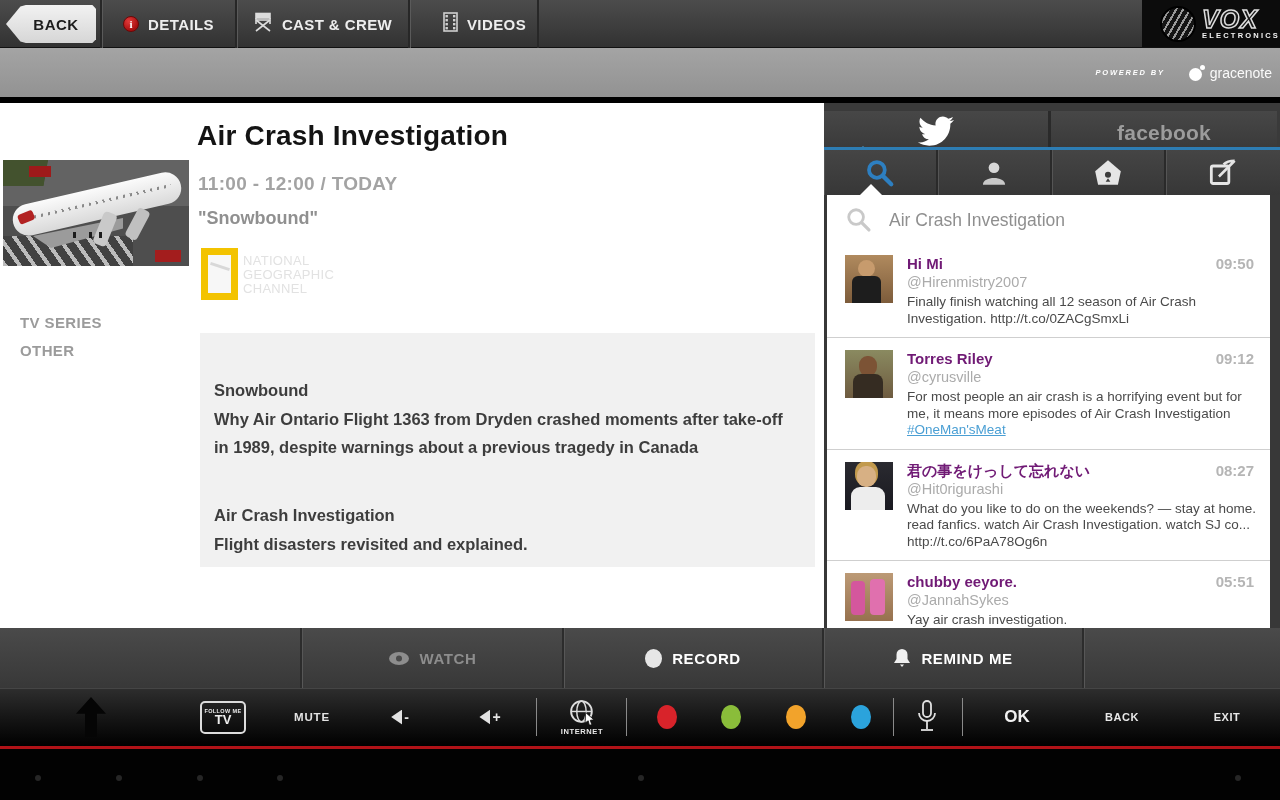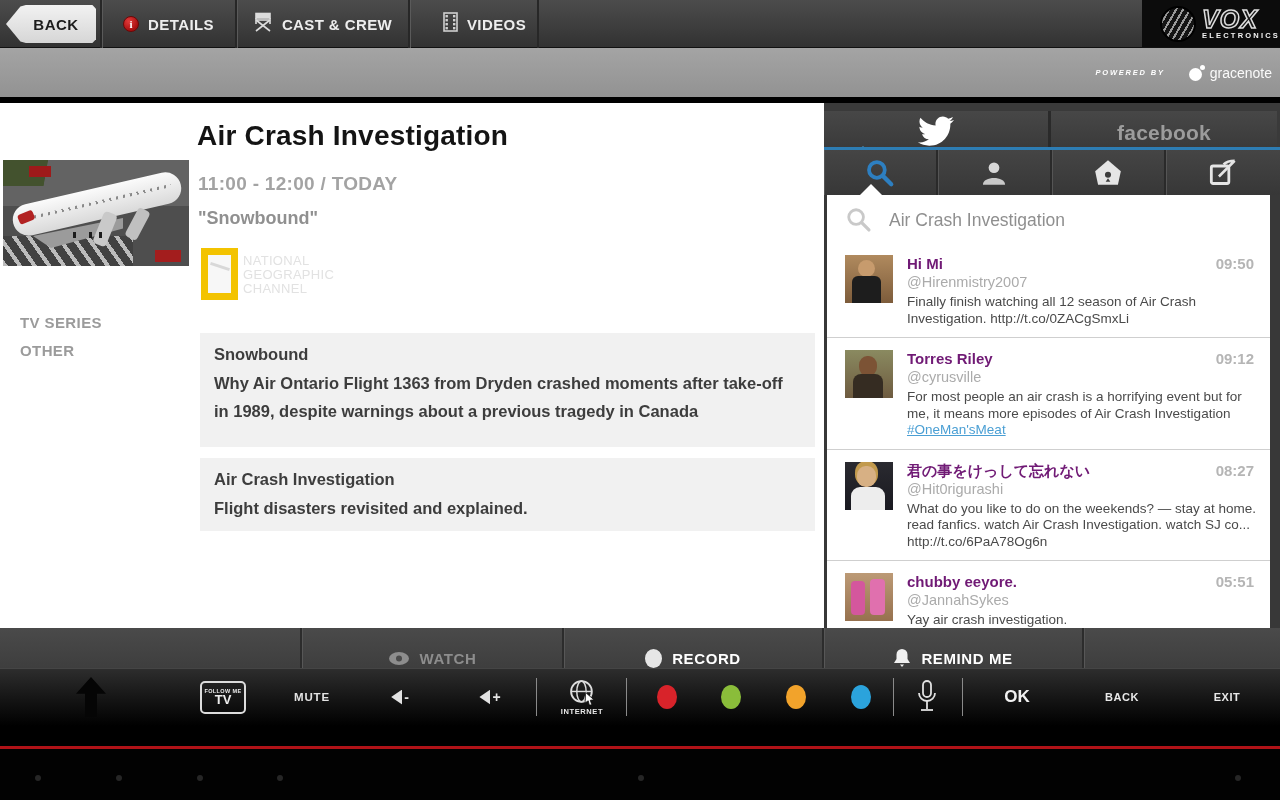--- a/index.html
+++ b/index.html
@@ -77,21 +77,21 @@
   .natgeo { position:absolute; left:201px; top:145px; display:flex; }
   .ng-box { width:37px; height:52px; border:7px solid #f3c300; background:#f7f7f7; position:relative; }
   .ng-box:after { content:""; position:absolute; left:2px; top:10px; width:20px; height:3px; background:#d8d8d8; transform:rotate(18deg); }
   .ng-txt { margin-left:5px; padding-top:6px; }
   .ng-line { font-size:13px; font-weight:normal; color:#e2e2e2; line-height:14px; letter-spacing:.3px;
     text-shadow:0 0 2px rgba(255,255,255,.8); }
 
   .desc { position:absolute; left:200px; width:615px; background:#f1f1f1; padding:7px 14px 9px 14px; }
   .desc1 { top:230px; min-height:114px; }
   .desc2 { top:355px; min-height:58px; }
-  .desc .d-title { font-size:16.5px; font-weight:bold; color:#3d3d3d; line-height:29px; }
+  .desc .d-title { font-size:16.5px; font-weight:bold; color:#3d3d3d; line-height:29px;margin-top:36px; }
   .desc .d-body  { font-size:16.5px; font-weight:bold; color:#3d3d3d; line-height:28px; width:575px; }
 
   
   .panel { position:absolute; left:824px; top:103px; width:456px; height:525px; background:#3a3a3a; }
   .soc-tabs { position:absolute; left:0; top:8px; width:456px; height:44px; display:flex; }
   .soc-tab { height:44px; background:linear-gradient(180deg,#474747,#383838);
     display:flex; align-items:center; justify-content:center; }
   .soc-tw { width:227px; border-right:3px solid #2a2a2a; position:relative; }
   .soc-fb { width:226px; }
   .fb-word { color:#9c9c9c; font-size:21px; font-weight:bold; letter-spacing:.2px; }
@@ -141,21 +141,21 @@
   .ab-seg { height:60px; display:flex; align-items:center; justify-content:center; gap:10px;
     border-left:2px solid #2c2c2c; box-shadow:inset 1px 0 0 #575757;text-align:center; }
   .ab-seg.s0 { width:300px; border-left:none; box-shadow:none; }
   .ab-seg.s1 { width:262px; } .ab-seg.s2 { width:260px; } .ab-seg.s3 { width:260px; } .ab-seg.s4 { width:196px; }
   .ab-lbl { font-size:15px; font-weight:bold; letter-spacing:.6px; }
   .dim .ab-lbl { color:#8d8d8d; }
   .lit .ab-lbl { color:#fff; }
   .rec-dot { width:17px; height:19px; border-radius:50%; background:#e6e6e6; }
 
   
-  .remotebar { position:absolute; left:0; top:668px; width:1280px; height:58px;
+  .remotebar { position:absolute; left:0; top:688px; width:1280px; height:58px;
     background:linear-gradient(180deg,#2e2e2e,#141414 55%,#000); box-shadow:inset 0 1px 0 #454545; }
   .redline { position:absolute; left:0; top:746px; width:1280px; height:3px; background:#b01217; }
   .bottomstrip { position:absolute; left:0; top:749px; width:1280px; height:51px; background:#020202; }
   .nav-dot { position:absolute; top:26px; width:6px; height:6px; border-radius:50%; background:#262626; }
 
   .r-item { position:absolute; top:0; height:58px; display:flex; align-items:center; justify-content:center; }
   .r-arrow { left:75px; width:32px; }
   .arrow-shape { width:30px; height:40px; background:#050505;
     clip-path:polygon(50% 0,100% 42%,70% 42%,70% 100%,30% 100%,30% 42%,0 42%); }
   .r-follow { left:199px; width:48px; }

